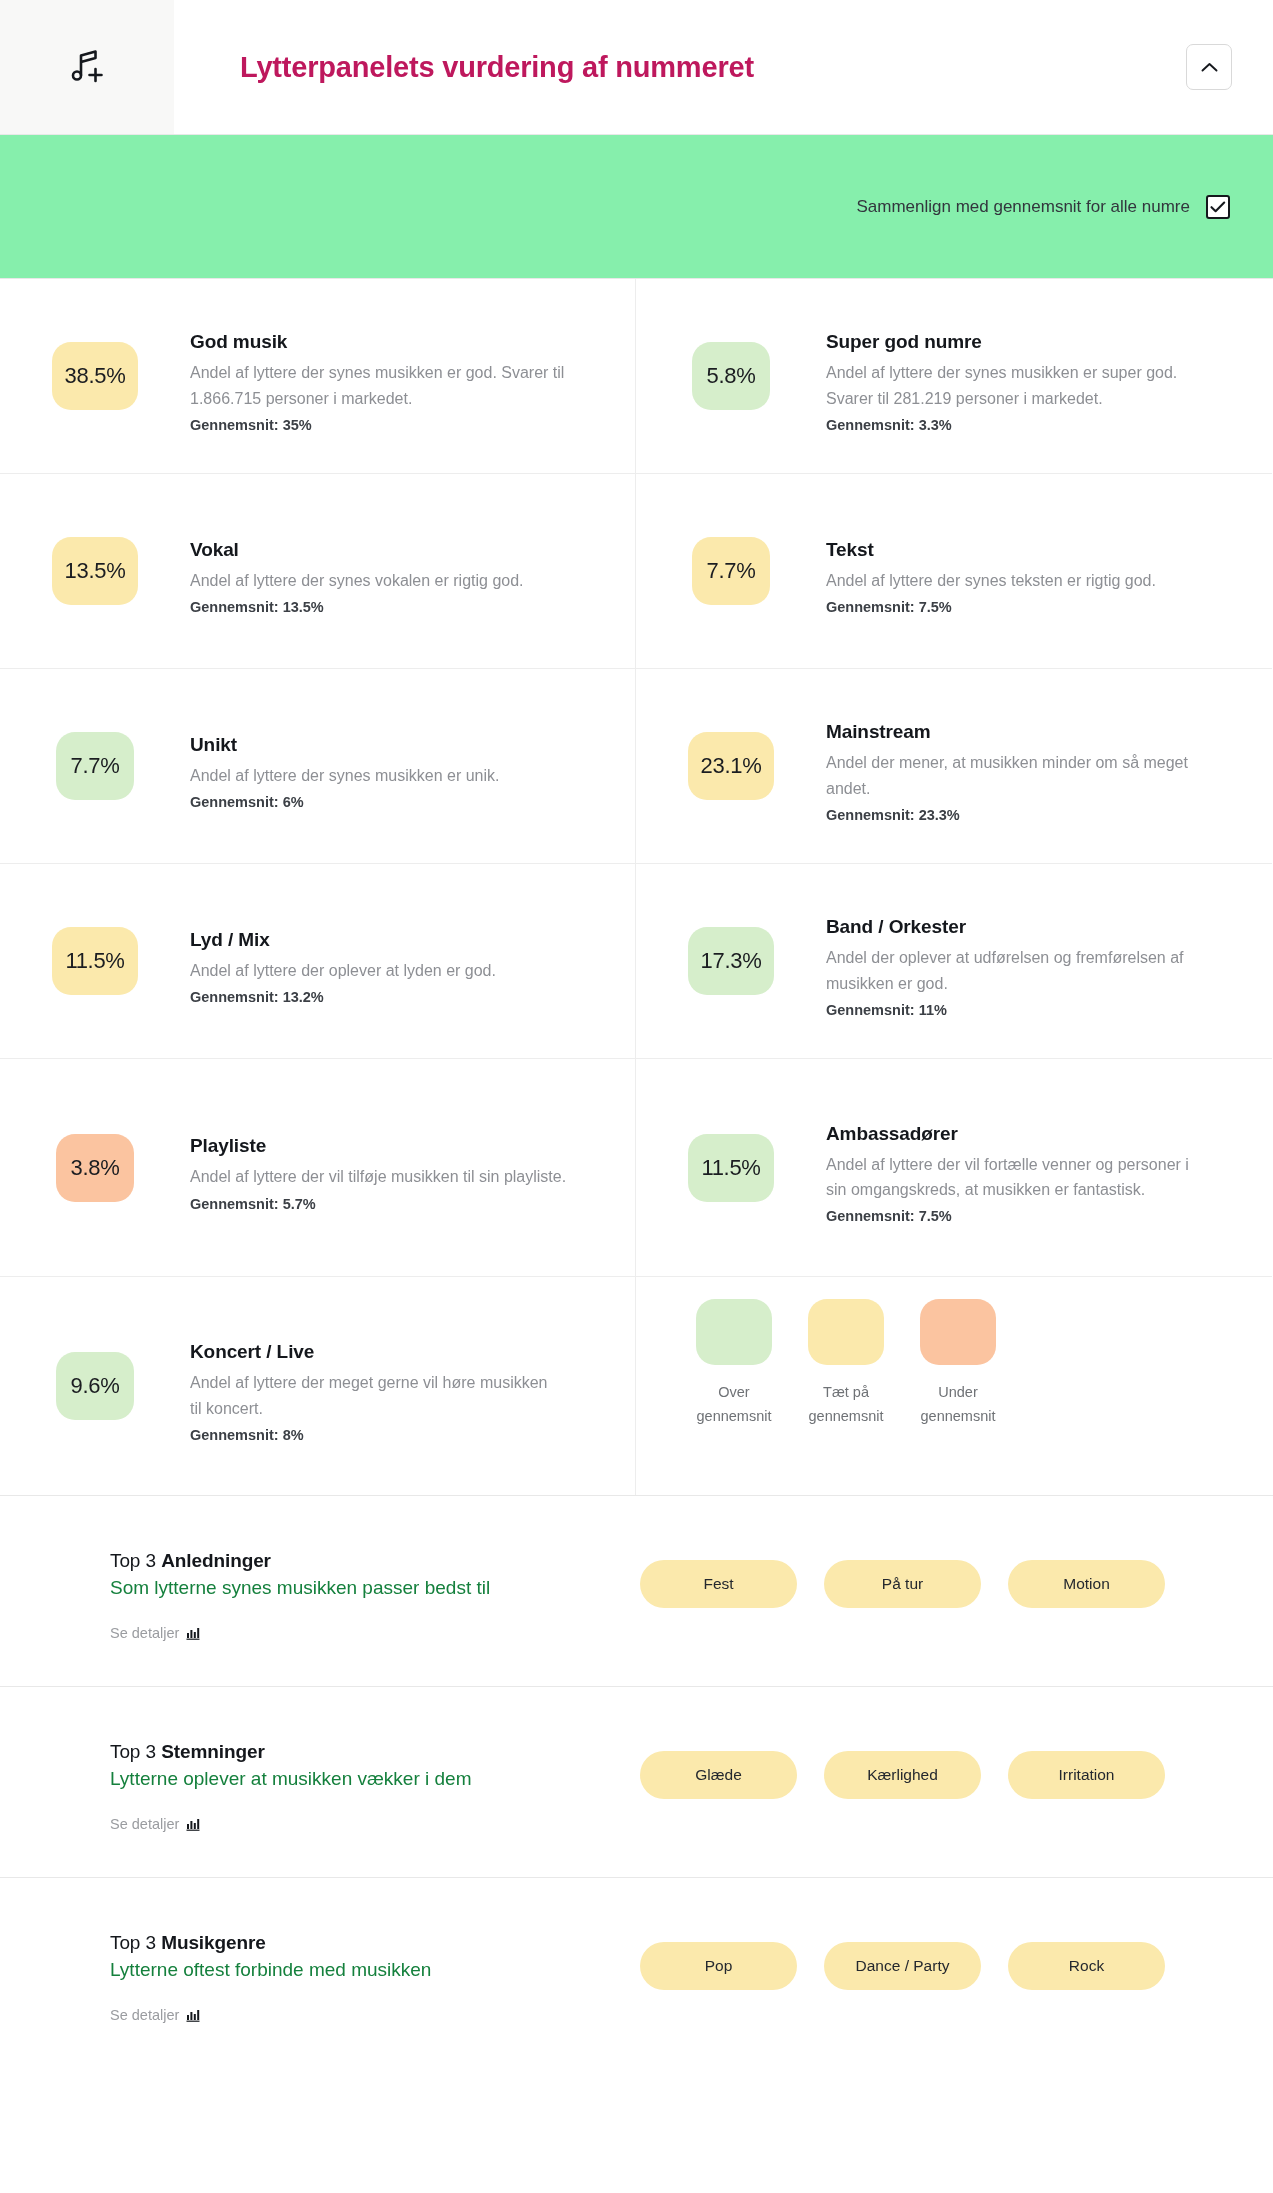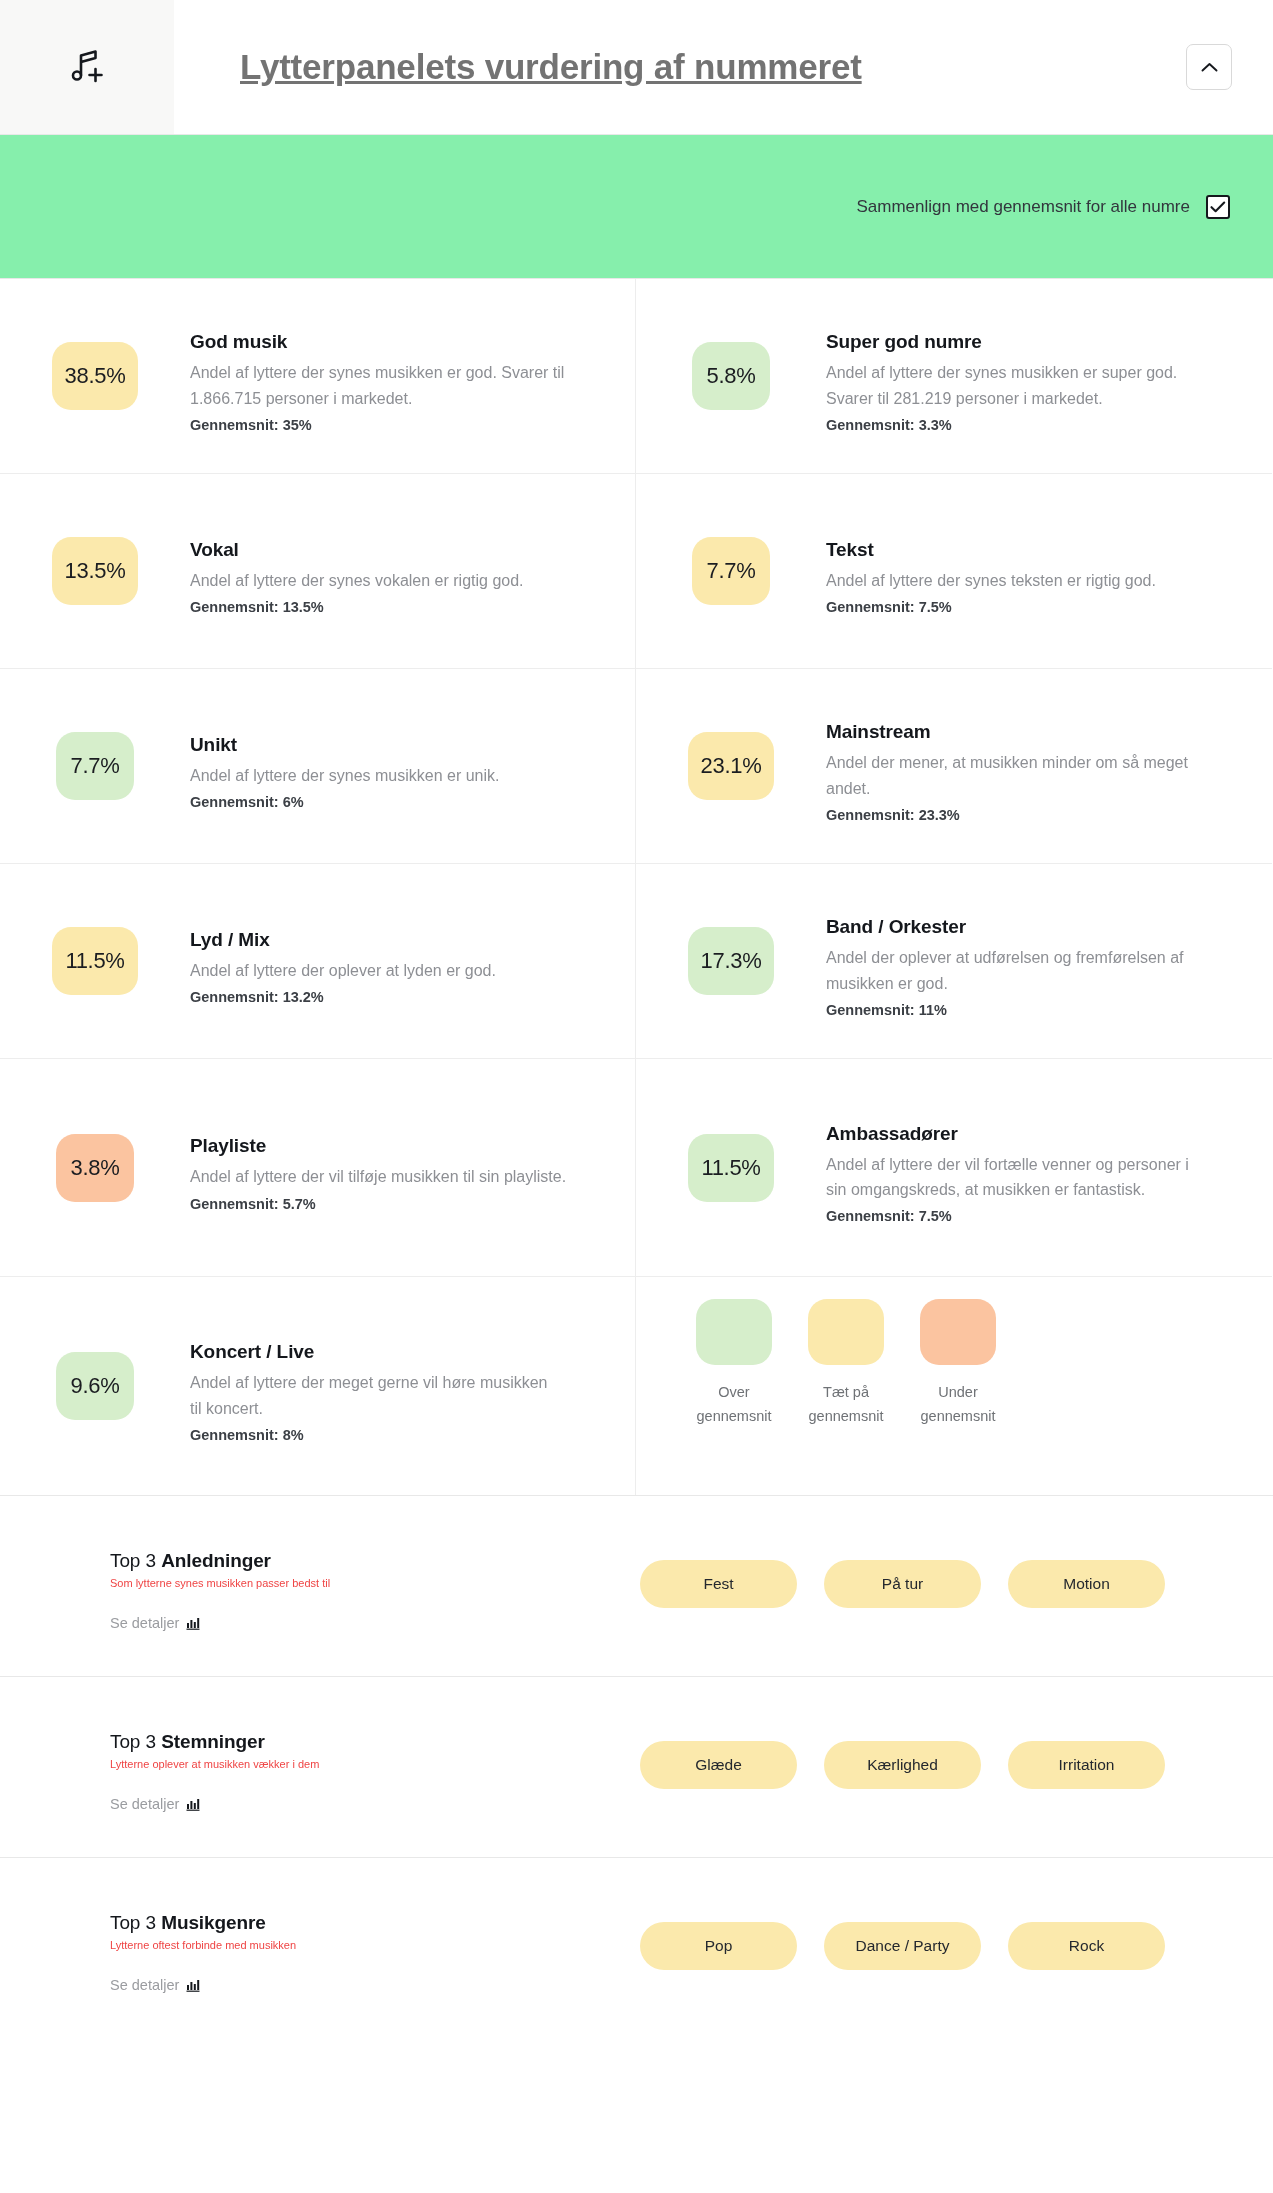--- a/index.html
+++ b/index.html
@@ -35,25 +35,24 @@
     flex: 0 0 174px;
   }
   .music-icon svg { display: block; }
   .header-title-wrap {
     flex: 1;
     display: flex;
     align-items: center;
     padding-left: 66px;
   }
   .header-title {
-    font-size: 35px;
+    font-size: 29px;
     font-weight: 700;
     letter-spacing: -0.2px;
-    color: #737373;
-    text-decoration: underline;
+    color: #be185d;
   }
   .header-action {
     display: flex;
     align-items: center;
     padding-right: 41px;
   }
   .collapse-btn {
     width: 46px;
     height: 46px;
     border: 1px solid #d9d9d9;
@@ -203,22 +202,22 @@
   .top3-left { width: 530px; flex: 0 0 530px; padding-top: 10px; }
   .top3-heading {
     font-size: 19px;
     color: #14171c;
     font-weight: 400;
     margin-bottom: 5px;
     letter-spacing: -0.1px;
   }
   .top3-heading b { font-weight: 700; }
   .top3-sub {
-    font-size: 11px;
-    color: #ef4444;
+    font-size: 19px;
+    color: #15803d;
     margin-bottom: 25px;
   }
   .details-link {
     font-size: 14.5px;
     color: #9a9ca0;
     display: inline-flex;
     align-items: center;
     gap: 7px;
     cursor: pointer;
     text-decoration: none;

